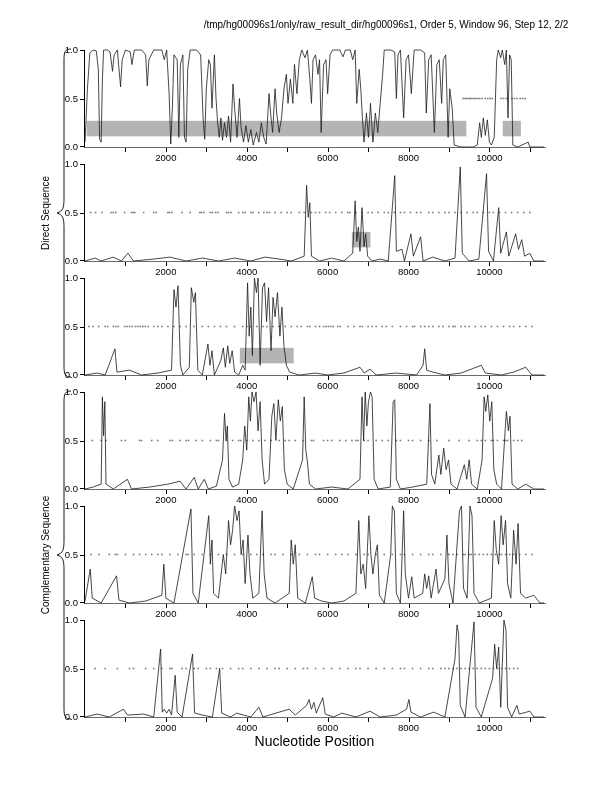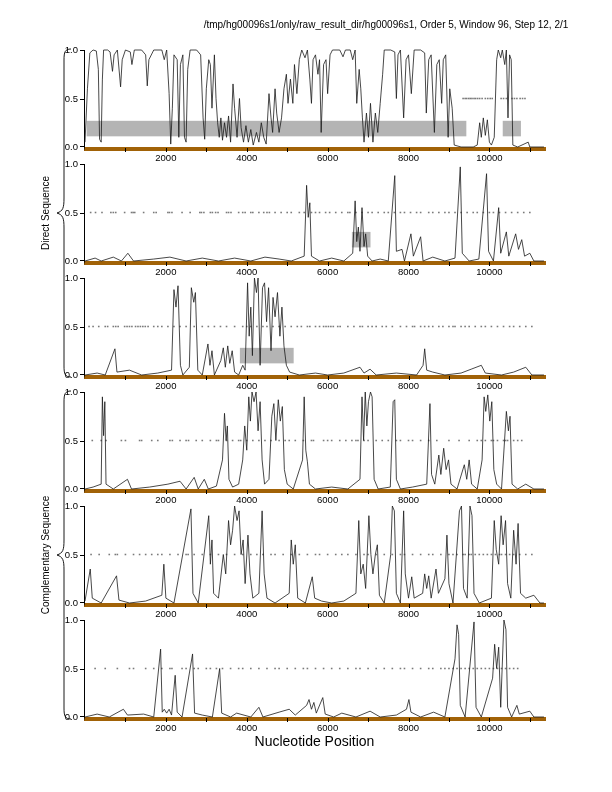--- a/index.html
+++ b/index.html
@@ -1,38 +1,38 @@
 <!DOCTYPE html>
 <html><head>
 <meta charset="utf-8">
 <style>
   html,body{margin:0;padding:0;background:#fff;}
   .page{position:relative;width:612px;height:792px;background:#ffffff;
         font-family:"Liberation Sans",sans-serif;color:#000;overflow:hidden;}
   .title{position:absolute;top:19px;left:160px;width:452px;text-align:center;
          font-size:10px;letter-spacing:0;}
   .panel{position:absolute;left:84px;width:461px;height:97px;
-         border-left:1px solid #000;border-bottom:4px solid #a16207;}
+         border-left:1px solid #000;border-bottom:1px solid #a16207;}
   .panel svg{position:absolute;left:0;top:0;width:461px;height:97px;overflow:visible;display:block;}
   .ytick{position:absolute;left:-5px;width:4px;height:1px;background:#000;}
   .ylab{position:absolute;left:-32px;width:25px;text-align:right;font-size:9.5px;
         line-height:1;transform:translateY(-50%);}
   .xtick{position:absolute;width:1px;height:4px;background:#000;top:98px;}
   .xnum{position:absolute;top:103px;transform:translateX(-50%);font-size:9.5px;line-height:1;}
   .side-label{position:absolute;transform:translate(-50%,-50%) rotate(-90deg);
               font-size:10px;white-space:nowrap;}
   .xaxis-label{position:absolute;top:733px;left:84px;width:461px;text-align:center;font-size:14px;}
   .brace{position:absolute;left:55px;width:20px;}
 </style>
 </head>
 <body>
 
 <div class="page">
 
-  <div class="title">/tmp/hg00096s1/only/raw_result_dir/hg00096s1, Order 5, Window 96, Step 12, 2/1</div>
+  <div class="title">/tmp/hg00096s1/only/raw_result_dir/hg00096s1, Order 5, Window 96, Step 12, 2/2</div>
 
   <svg class="brace" style="top:48px;height:330px" viewBox="0 0 20 330" preserveAspectRatio="none">
     <path d="M 16 1 C 10 1 9 4 9 12 L 9 150 C 9 160 8 163 2 165 C 8 167 9 170 9 180 L 9 318 C 9 326 10 329 16 329" fill="none" stroke="#000" stroke-width="0.9"></path>
   </svg>
   <svg class="brace" style="top:390px;height:330px" viewBox="0 0 20 330" preserveAspectRatio="none">
     <path d="M 16 1 C 10 1 9 4 9 12 L 9 150 C 9 160 8 163 2 165 C 8 167 9 170 9 180 L 9 318 C 9 326 10 329 16 329" fill="none" stroke="#000" stroke-width="0.9"></path>
   </svg>
 
   <div class="side-label" style="left:45px;top:213px">Direct Sequence</div>
   <div class="side-label" style="left:45px;top:555px">Complementary Sequence</div>

